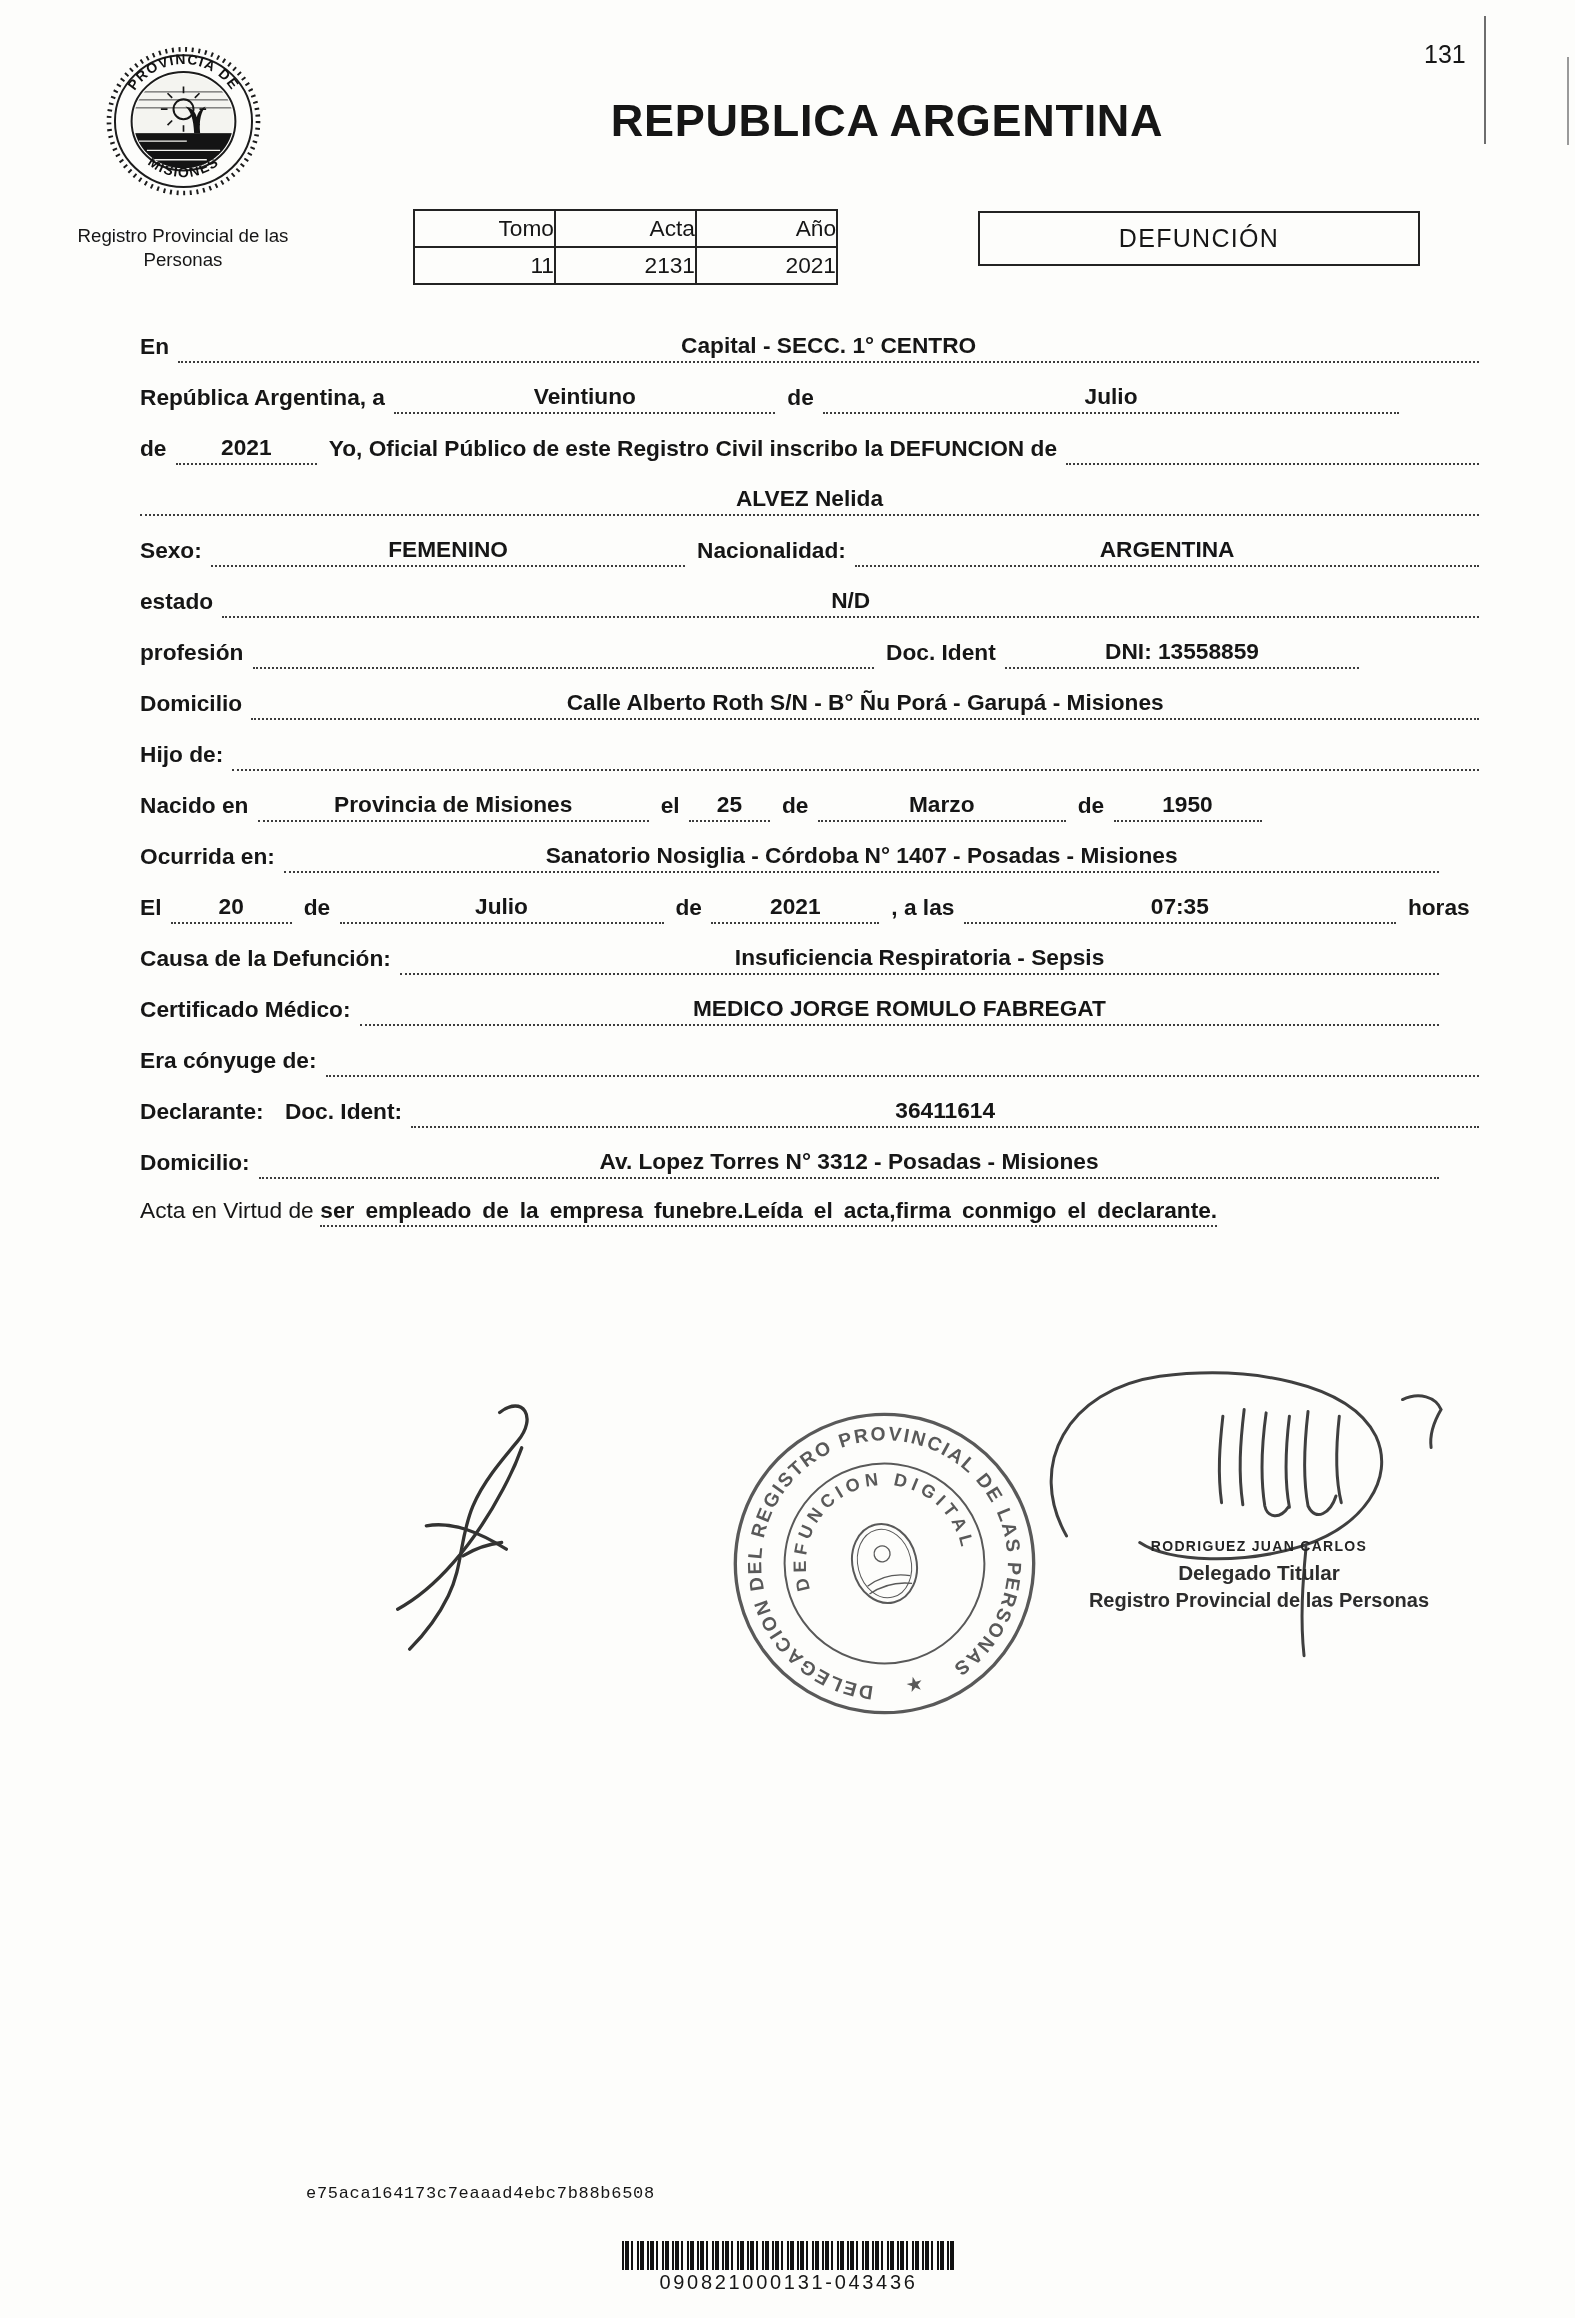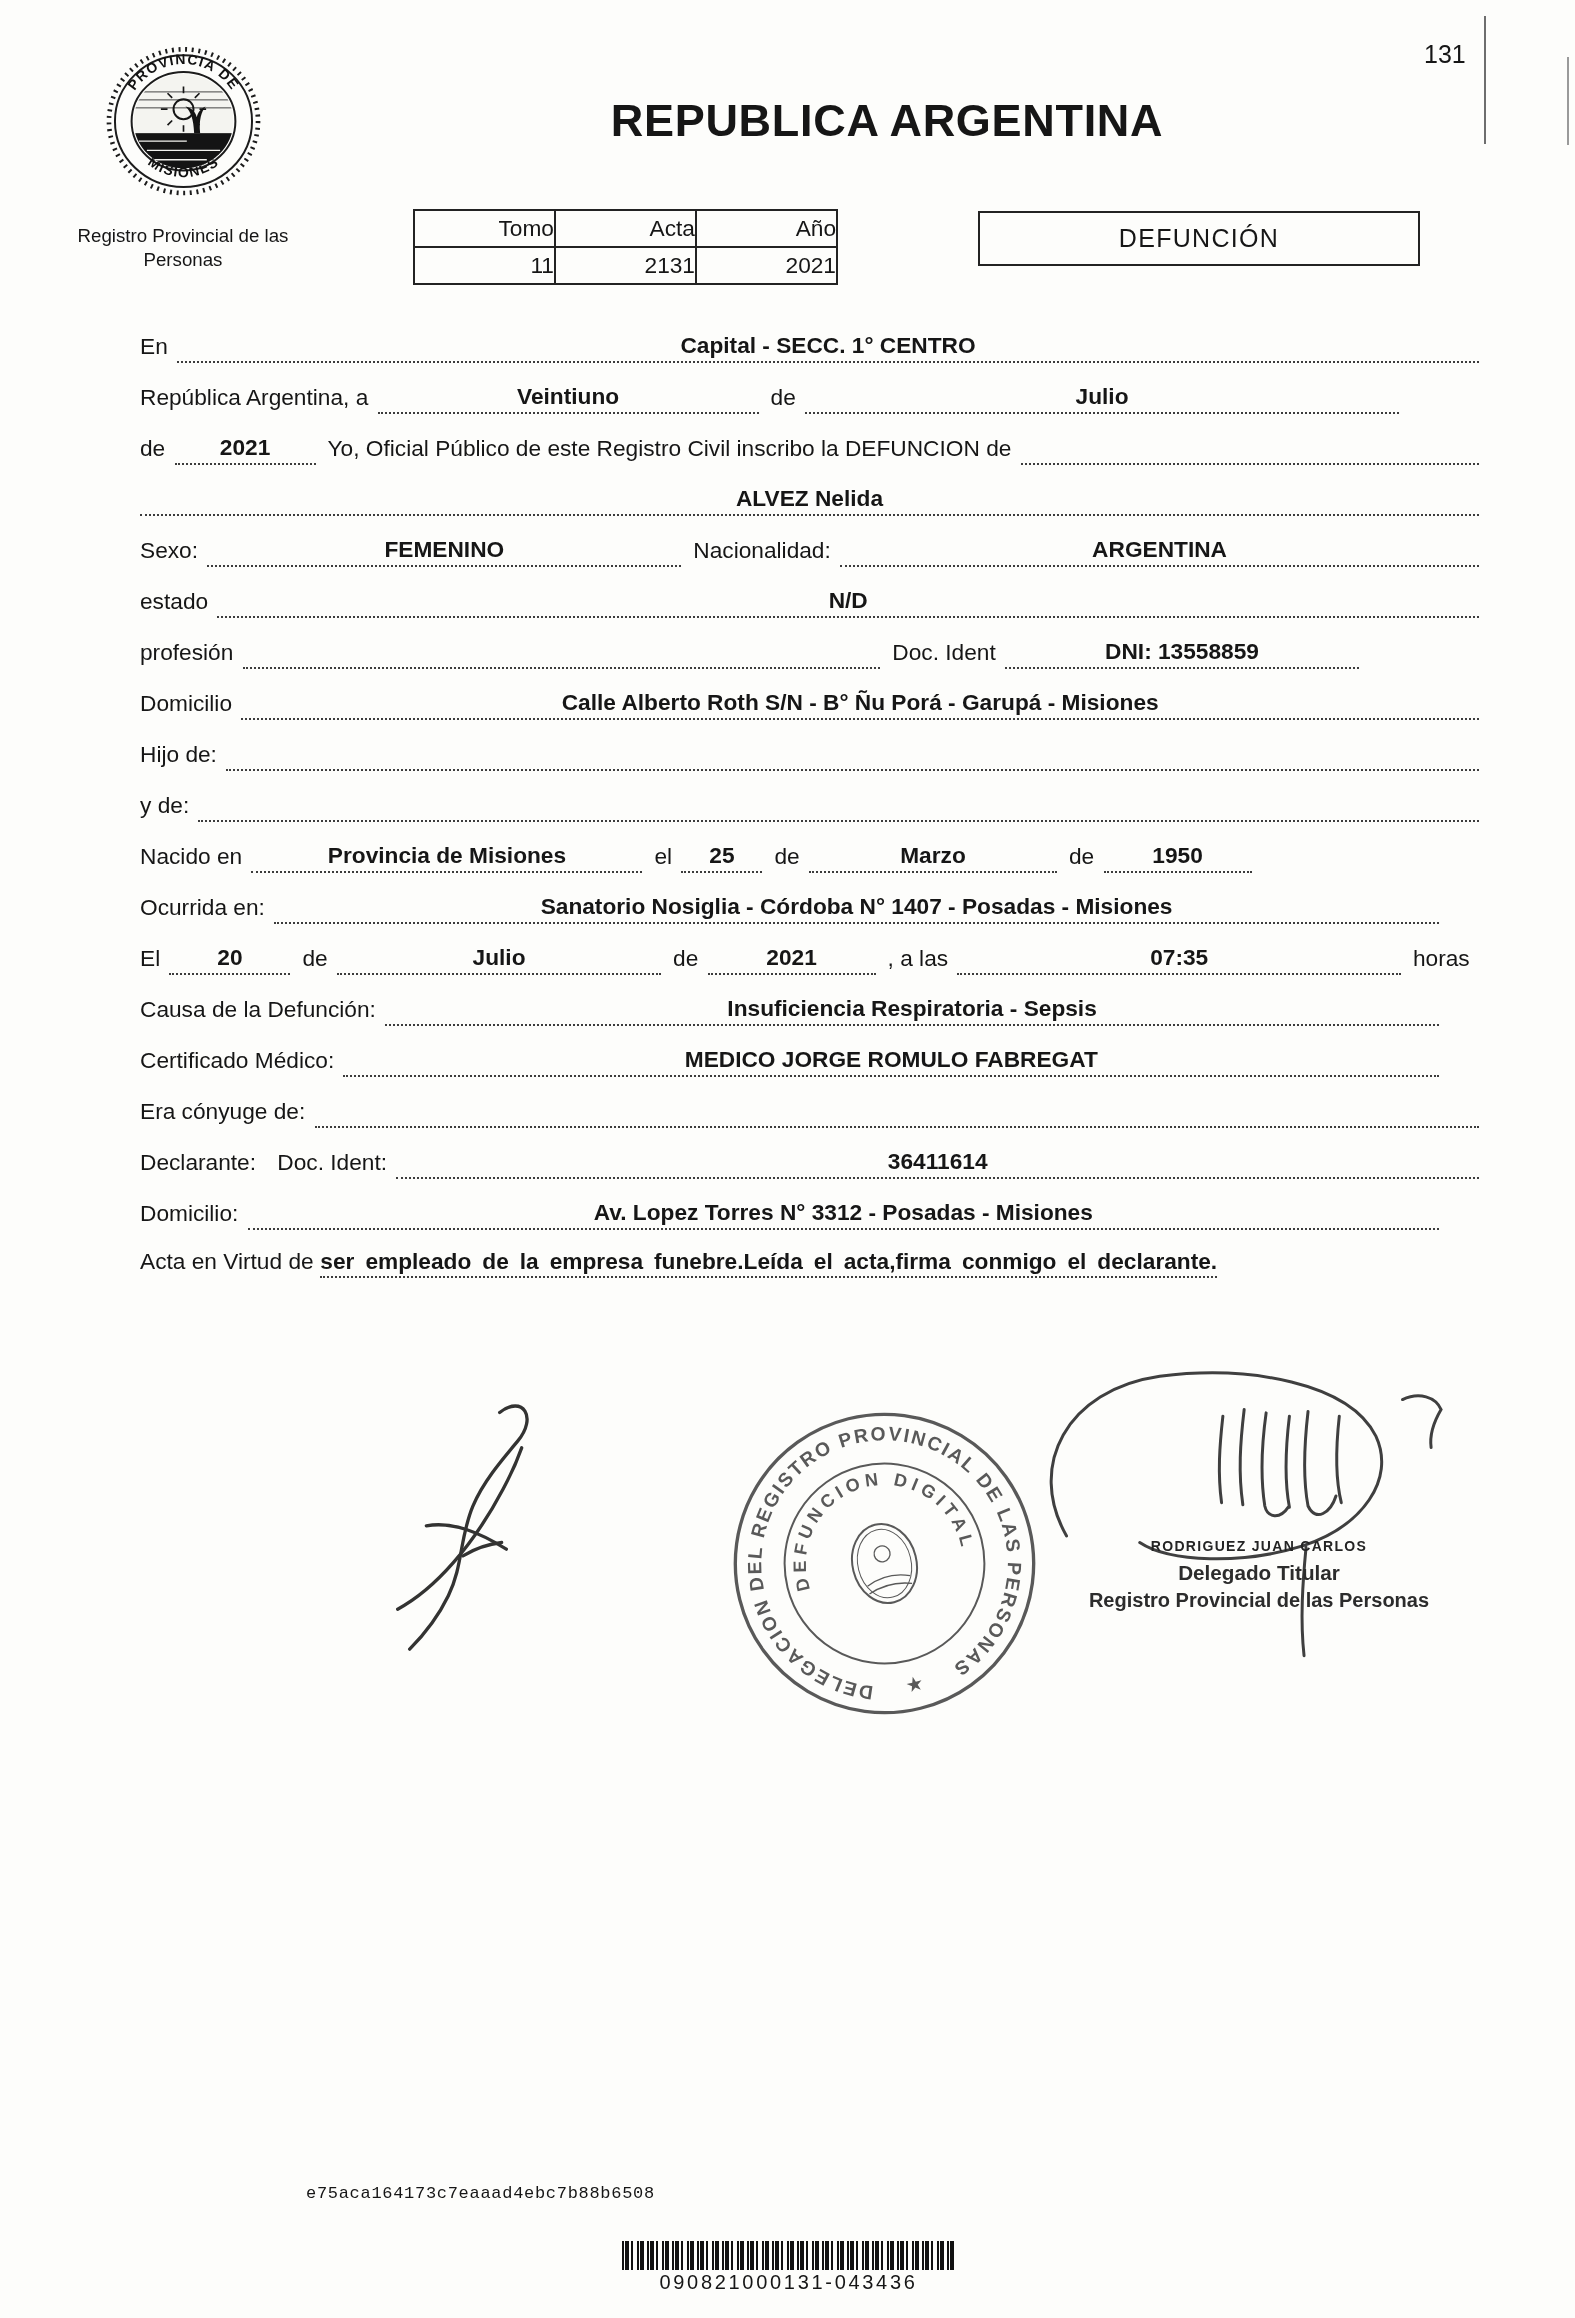--- a/index.html
+++ b/index.html
@@ -20,21 +20,21 @@
     font-size:22.7px; font-weight:normal; padding:0;
   }
   .doc-type-box {
     position:absolute; left:978px; top:211px; width:438px; height:51px;
     border:2px solid #232323; display:flex; align-items:center; justify-content:center;
     font-size:25px; letter-spacing:1.3px;
   }
   
   .form { position:absolute; left:140px; top:312px; width:1339px; font-size:22.7px; }
   .row { display:flex; align-items:flex-end; height:51px; }
-  .lbl { white-space:nowrap; padding:0 9.3px 3.3px 0; }
+  .lbl { white-space:nowrap; padding:0 9.3px 3.3px 0;font-weight:bold; }
   .lbl.after { padding-left:12px; }
   .dots { border-bottom:2px dotted #3c3c3c; text-align:center; font-weight:bold; padding:0 4px 2px 4px; overflow:hidden; white-space:nowrap; }
   .fill { flex:1 1 auto; }
   .w110{flex:0 0 73px} .w170{flex:0 0 113px} .w200{flex:0 0 133px} .w210{flex:0 0 140px}
   .w240{flex:0 0 160px} .w360{flex:0 0 240px} .w475{flex:0 0 316px} .w520{flex:0 0 346px}
   .w560{flex:0 0 373px} .w575{flex:0 0 383px} .w700{flex:0 0 466px} .w1060{flex:0 0 706px}
   .mr60{margin-right:40px} .mr120{margin-right:80px} .mr180{margin-right:120px}
   .row-block { margin-top:12px; font-size:22.7px; line-height:1.7; }
   .lbl-inline { padding-right:6.7px; }
   .dots-inline { font-weight:bold; border-bottom:2px dotted #3c3c3c; word-spacing:4.7px; padding-bottom:2px; }
@@ -180,24 +180,20 @@
     <div class="row">
       <span class="lbl">Domicilio</span>
       <span class="dots fill">Calle Alberto Roth S/N - B° Ñu Porá - Garupá - Misiones</span>
     </div>
 
     <div class="row">
       <span class="lbl">Hijo de:</span>
       <span class="dots fill"></span>
     </div>
 
-    <div class="row">
-      <span class="lbl">y de:</span>
-      <span class="dots fill"></span>
-    </div>
 
     <div class="row">
       <span class="lbl">Nacido en</span>
       <span class="dots w575">Provincia de Misiones</span>
       <span class="lbl after">el</span>
       <span class="dots w110">25</span>
       <span class="lbl after">de</span>
       <span class="dots w360">Marzo</span>
       <span class="lbl after">de</span>
       <span class="dots w210">1950</span>

